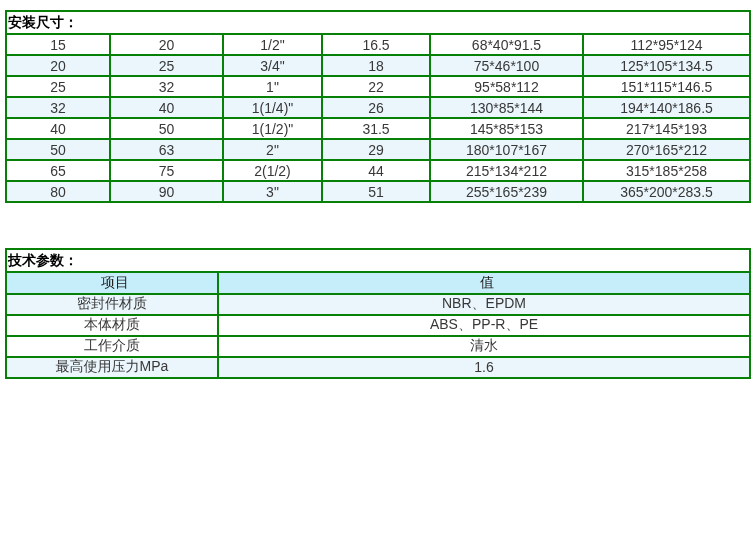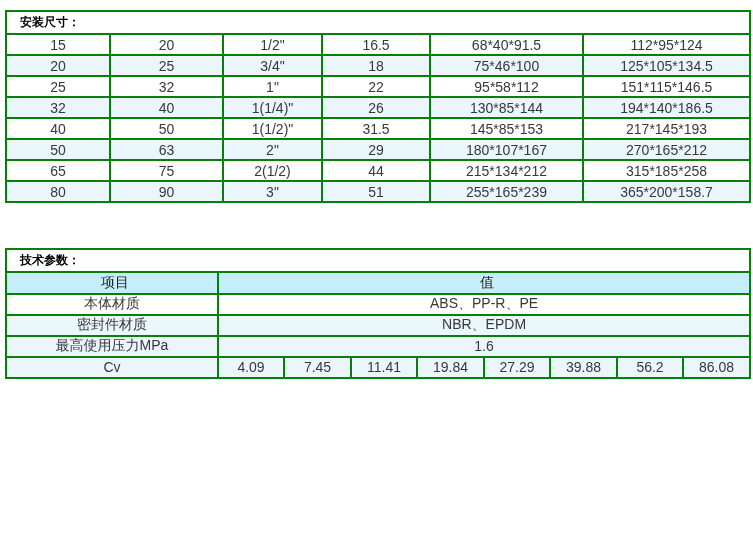--- a/index.html
+++ b/index.html
@@ -14,21 +14,21 @@
     font-size:14px;
   }
   table.spec td{
     border:2px solid var(--border-green,#068006);
     text-align:center;vertical-align:middle;
     padding:0 2px;overflow:hidden;white-space:nowrap;
     color:var(--text,#383838);
   }
   tr.t-title td{
     text-align:left;font-weight:bold;color:#000000;
-    height:19px;padding:1px 13px;background:#ffffff;font-size:12px;
+    height:19px;padding:1px 1px;background:#ffffff;font-size:14px;
   }
   tr.t-head td{
     background:var(--header-bg,#c6edfa);
     height:44px;line-height:1.4;color:#1f1f1f;
   }
   tr.t-head.slim td{height:19px;padding-left:8px;}
   tr.t-row td{height:19px;background:#ffffff;}
   tr.t-row.alt td{background:var(--alt-row-bg,#eaf6fc);}
   table.spec.second{margin-top:45px;}
 </style>
@@ -105,21 +105,21 @@
           <td>44</td>
           <td>215*134*212</td>
           <td>315*185*258</td>
         </tr>
         <tr class="t-row alt">
           <td>80</td>
           <td>90</td>
           <td>3"</td>
           <td>51</td>
           <td>255*165*239</td>
-          <td>365*200*158.7</td>
+          <td>365*200*283.5</td>
         </tr>
       </tbody>
   </table>
 
   <table class="spec second" id="tech-table">
     <colgroup>
       <col style="width:212px">
       <col style="width:66px">
         <col style="width:67px">
         <col style="width:66px">
@@ -130,39 +130,32 @@
         <col style="width:67px">
     </colgroup>
     <tbody id="tech-body">
         <tr class="t-title">
           <td colspan="9">技术参数：</td>
         </tr>
         <tr class="t-head slim">
           <td>项目</td>
           <td colspan="8">值</td>
         </tr>
+        <tr class="t-row alt">
+          <td>密封件材质</td>
+          <td colspan="8">NBR、EPDM</td>
+        </tr>
         <tr class="t-row">
           <td>本体材质</td>
           <td colspan="8">ABS、PP-R、PE</td>
         </tr>
-        <tr class="t-row alt">
-          <td>密封件材质</td>
-          <td colspan="8">NBR、EPDM</td>
+        <tr class="t-row">
+          <td>工作介质</td>
+          <td colspan="8">清水</td>
         </tr>
         <tr class="t-row alt">
           <td>最高使用压力MPa</td>
           <td colspan="8">1.6</td>
-        </tr>
-        <tr class="t-row alt">
-          <td>Cv</td>
-          <td>4.09</td>
-          <td>7.45</td>
-          <td>11.41</td>
-          <td>19.84</td>
-          <td>27.29</td>
-          <td>39.88</td>
-          <td>56.2</td>
-          <td>86.08</td>
         </tr>
       </tbody>
   </table>
 
 </div>
 
 </body></html>

